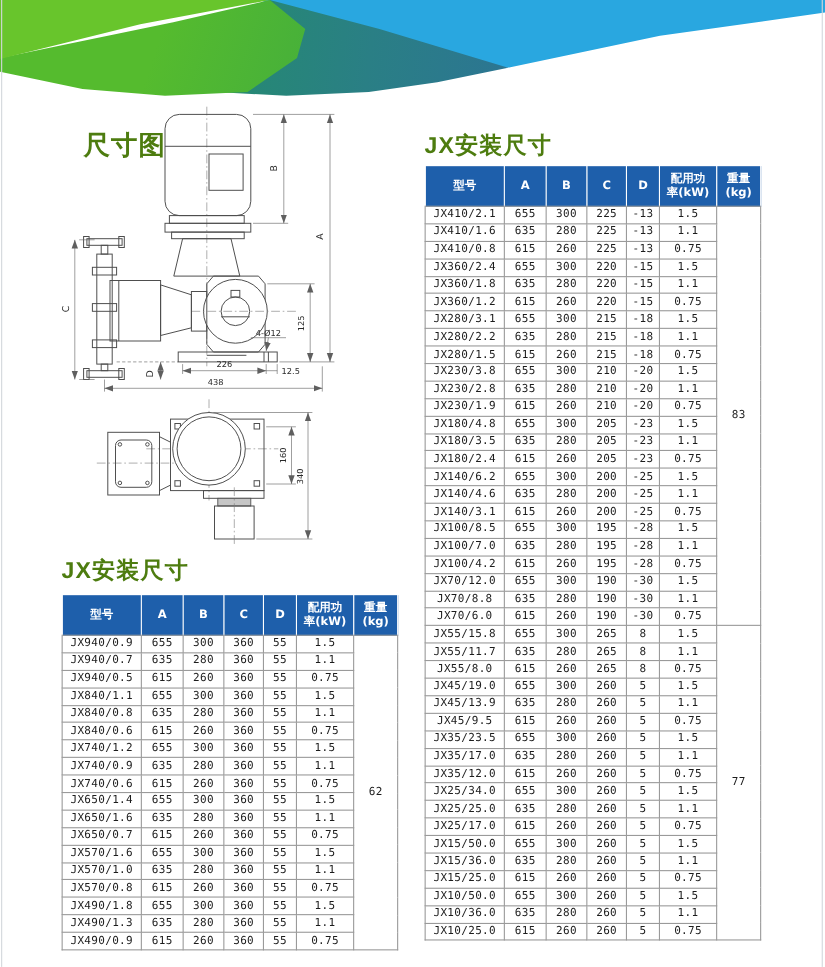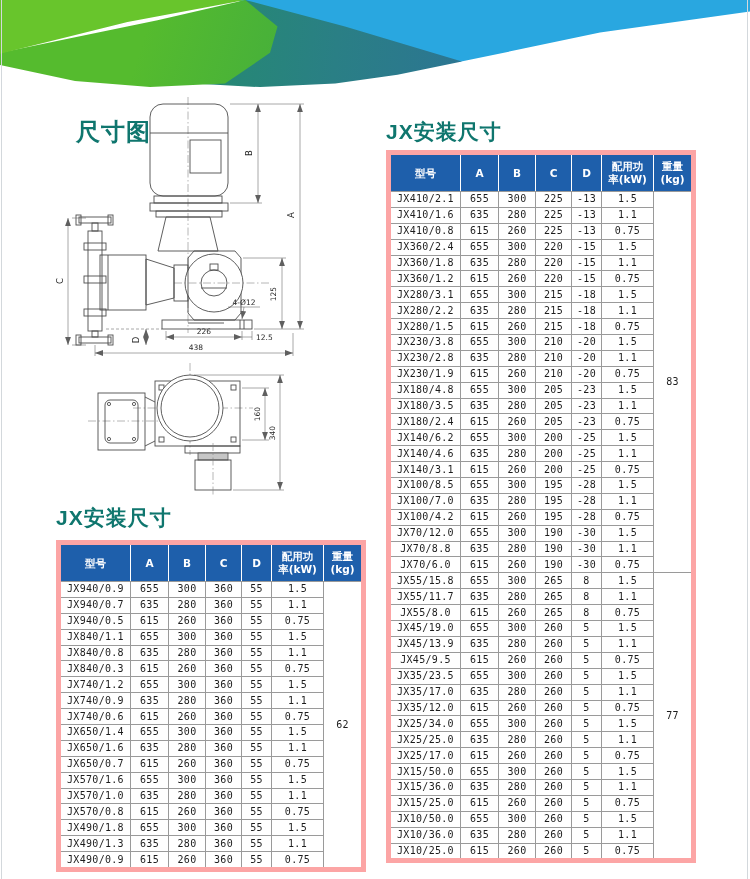--- a/index.html
+++ b/index.html
@@ -16,40 +16,40 @@
   .b-blue{background:#29a7e0;
     clip-path:polygon(31.5% 0%,100% 0%,100% 13%,80% 37%,61.5% 70%,52% 57%,43.5% 45%);}
   .b-teal{background:linear-gradient(97deg,#20955c 8%,#2a7f85 45%,#2e6c9f 78%);
     clip-path:polygon(32.7% 0%,46% 30%,61.6% 70%,53% 85%,44.7% 95%,34.7% 99%,24% 94%,14.7% 86%,10.7% 82%,16% 63%,24% 32%);}
   .b-gmid{background:linear-gradient(108deg,#55bb2e 20%,#2b9b51 75%);
     clip-path:polygon(0% 60%,21% 23%,32.7% 0%,37% 30%,36% 60%,30% 95%,20% 99%,10% 92%,0% 74%);}
   .b-gbright{background:#68c52c;
     clip-path:polygon(0% 0%,32.7% 0%,17% 25%,0% 61%);}
 
   
-  .sec-title{position:absolute;color:#0f766e;font-weight:bold;letter-spacing:1px;
+  .sec-title{position:absolute;color:#4d7c0f;font-weight:bold;letter-spacing:1px;
     font-family:"Liberation Sans",sans-serif;white-space:nowrap;z-index:2;}
   #t-diagram{left:76px;top:116px;font-size:24px;}
   #t-left{left:56px;top:504px;font-size:21px;}
   #t-right{left:386px;top:118px;font-size:21px;}
 
   
   table.dims{border-collapse:collapse;table-layout:fixed;width:305px;position:absolute;z-index:2;
     font-family:"DejaVu Sans Mono", monospace;}
   #table-left{left:56px;top:540px;}
   #table-right{left:386px;top:150px;}
   table.dims th{
     background:#1e5fab;color:#ffffff;font-size:10.5px;font-weight:bold;
     border:1px solid #ffffff;border-bottom:1px solid #9a9a9a;
     white-space:pre-line;height:36px;padding:0;line-height:1.2;
     font-family:"DejaVu Sans","Liberation Sans",sans-serif;}
   table.dims td{
     border:1px solid #9a9a9a;font-size:10px;text-align:center;vertical-align:middle;
     height:14.9px;padding:0;color:#1c1c1c;letter-spacing:0.3px;line-height:1;}
-  table.dims{border:5px solid #fca5a5;}
+  table.dims{border:1px solid #fca5a5;}
   td.wcell{font-size:10px;}
 
   
   #drawing{position:absolute;left:38px;top:93px;z-index:1;}
   .part{fill:none;stroke:#4d4d4d;stroke-width:0.9;}
   .part-f{fill:#ffffff;stroke:#4d4d4d;stroke-width:0.9;}
   .shade{fill:#c6c6c6;stroke:#4d4d4d;stroke-width:0.8;}
   .cl{fill:none;stroke:#7a7a7a;stroke-width:0.55;stroke-dasharray:8 2.5 1.5 2.5;}
   .dim{fill:none;stroke:#5f5f5f;stroke-width:0.55;}
   .dimtxt{font:8.5px "DejaVu Sans",sans-serif;fill:#2a2a2a;}
@@ -635,21 +635,21 @@
       </tr>
       <tr>
         <td>JX840/0.8</td>
         <td>635</td>
         <td>280</td>
         <td>360</td>
         <td>55</td>
         <td>1.1</td>
       </tr>
       <tr>
-        <td>JX840/0.3</td>
+        <td>JX840/0.6</td>
         <td>615</td>
         <td>260</td>
         <td>360</td>
         <td>55</td>
         <td>0.75</td>
       </tr>
       <tr>
         <td>JX740/1.2</td>
         <td>655</td>
         <td>300</td>

